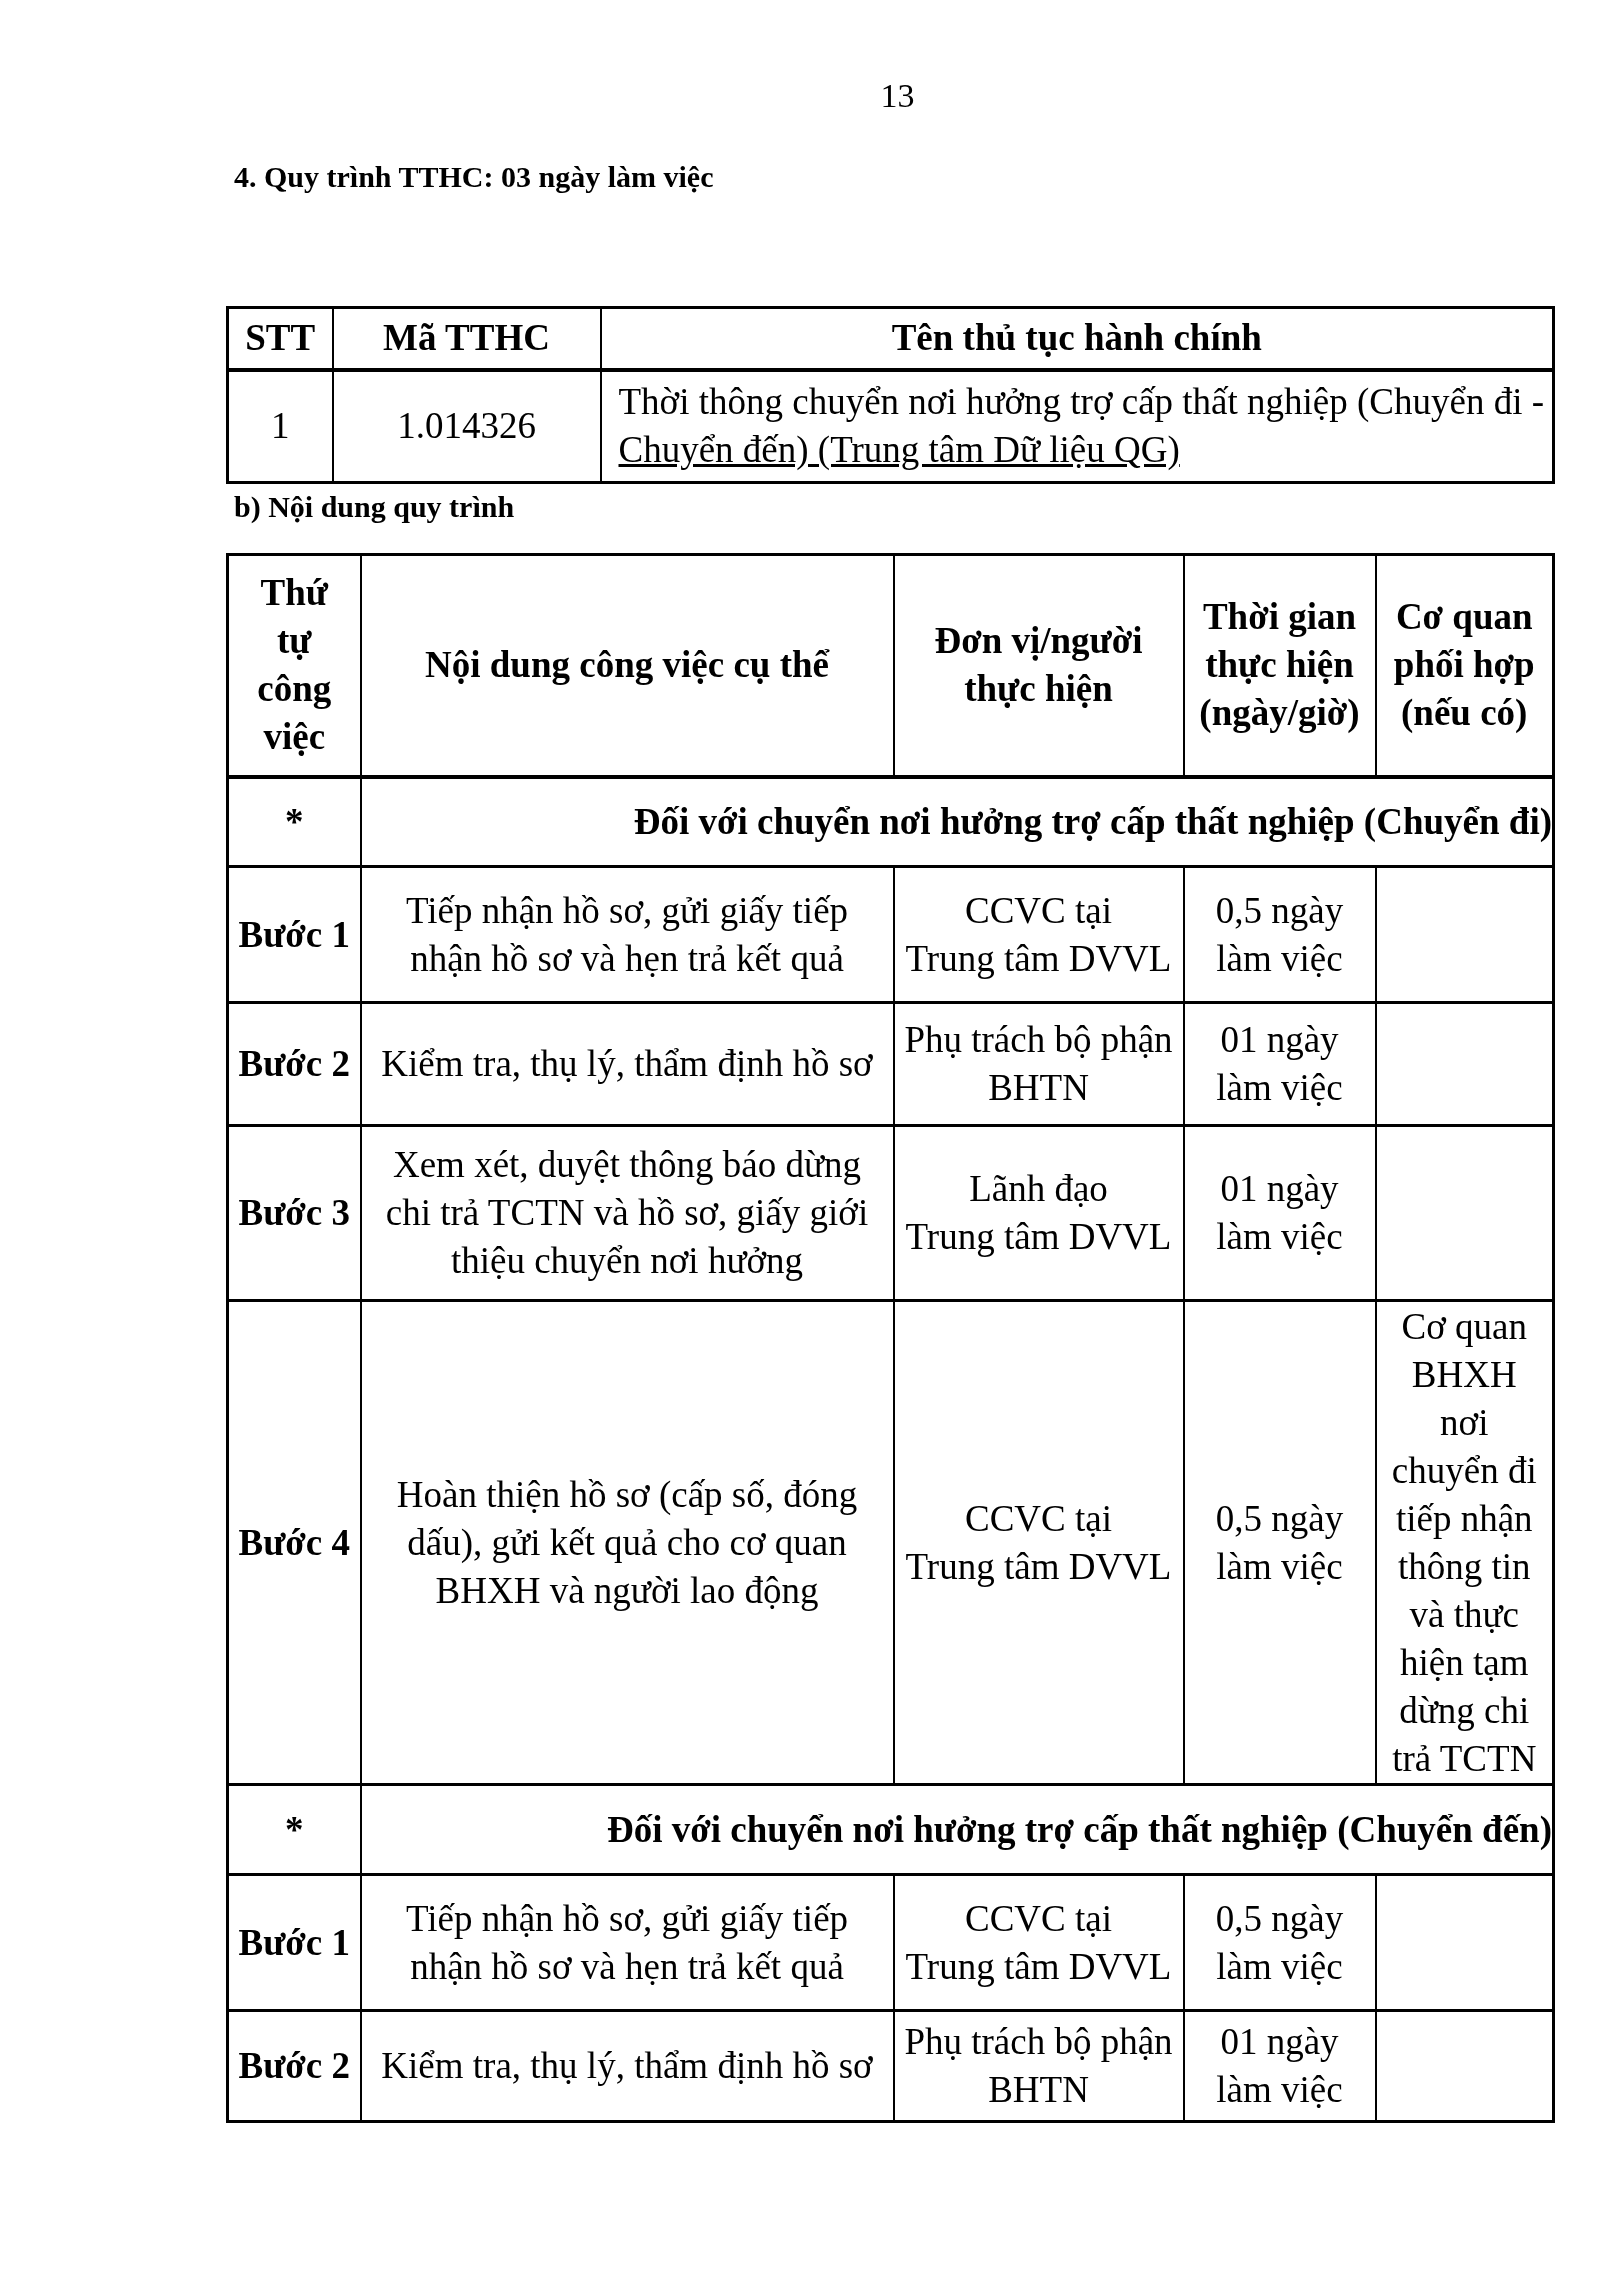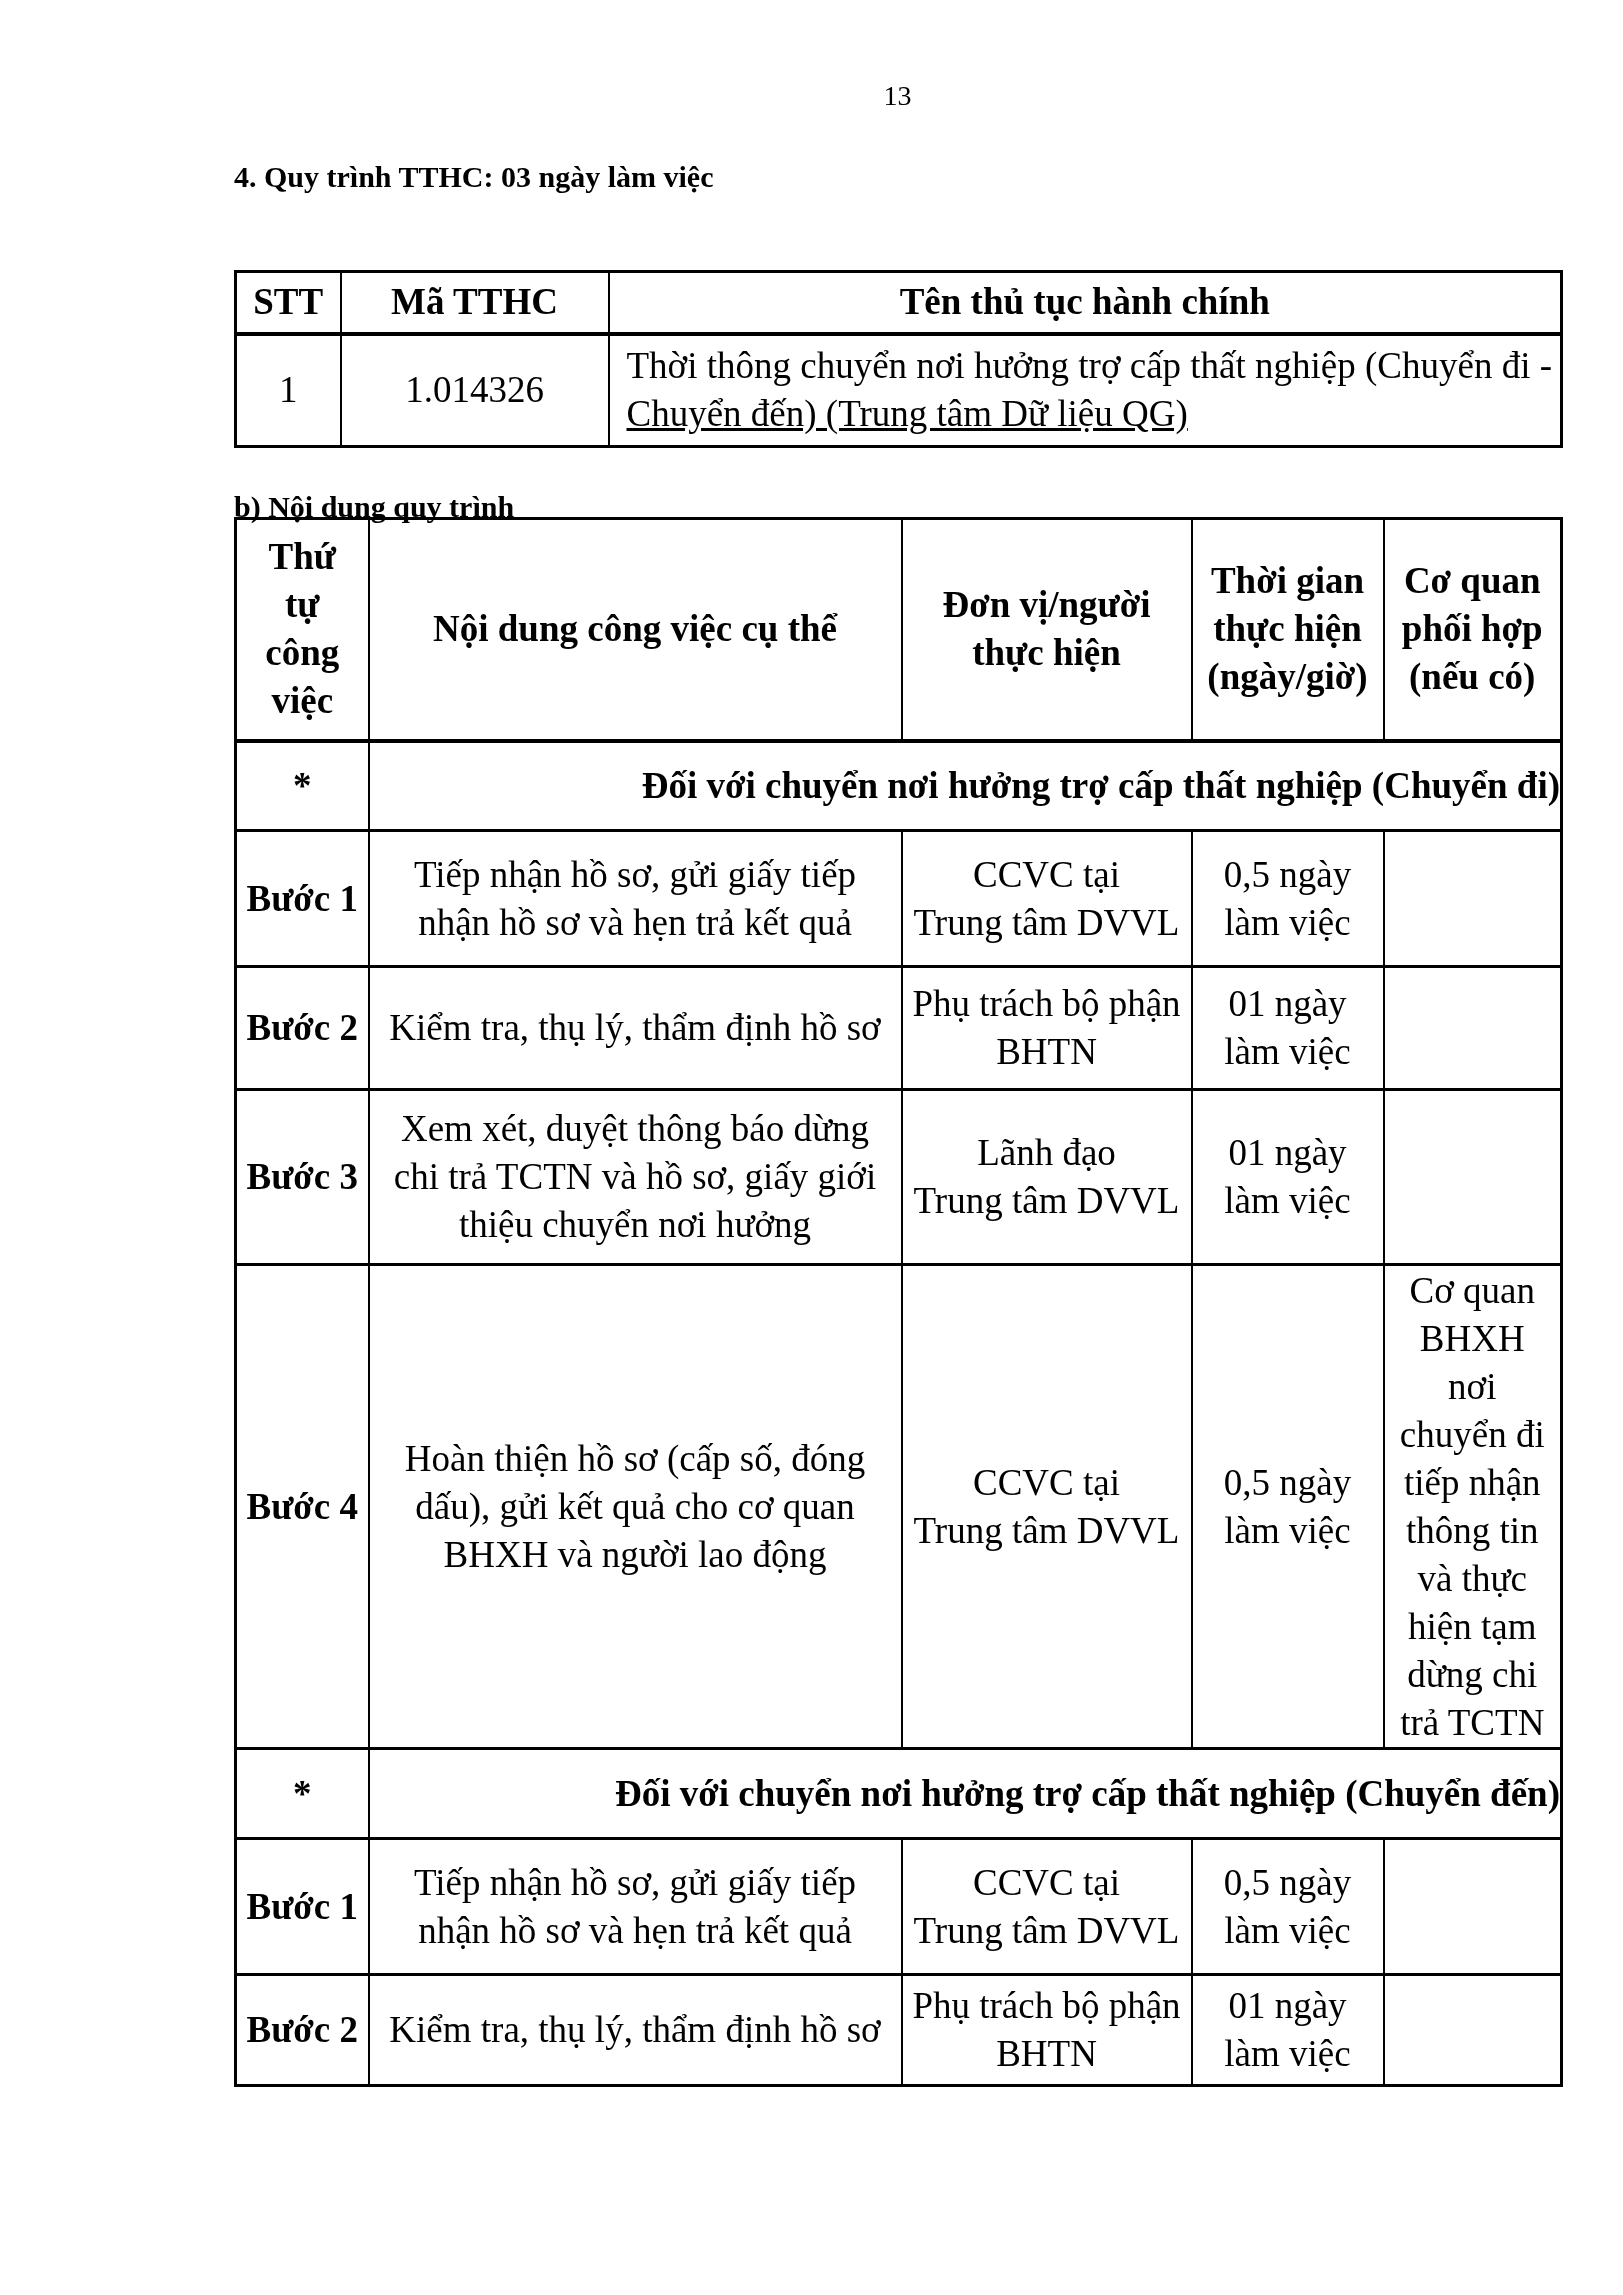--- a/index.html
+++ b/index.html
@@ -13,42 +13,43 @@
     font-family: "Liberation Serif", "DejaVu Serif", serif;
     font-size: 37px;
     line-height: 48px;
     margin: 0 auto;
     overflow: hidden;
   }
   .page-number {
     position: absolute;
     top: 72px; left: 234px; width: 1327px;
     text-align: center;
-    font-size: 28px;
+    font-size: 34px;
   }
   .heading {
     position: absolute;
     left: 234px; width: 1327px;
     font-weight: bold;
     font-size: 30px;
     white-space: nowrap;
   }
   .h-sec4 { top: 153px; }
   .h-suba { top: 209px; }
   .h-subb { top: 483px; }
 
   table {
     position: absolute;
-    left: 234px;
+    left: 226px;
     width: 1327px;
     border-collapse: collapse;
     table-layout: fixed;
     border: 3.3px solid #000;
     font-size: 37px;
     line-height: 48px;
+    margin-top: 36px;
   }
   .t1 { top: 270px; }
   .t2 { top: 517px; }
   th, td {
     border-left: 2px solid #000;
     border-right: 2px solid #000;
     border-top: 3.3px solid #000;
     border-bottom: 3.3px solid #000;
     vertical-align: middle;
     text-align: center;

